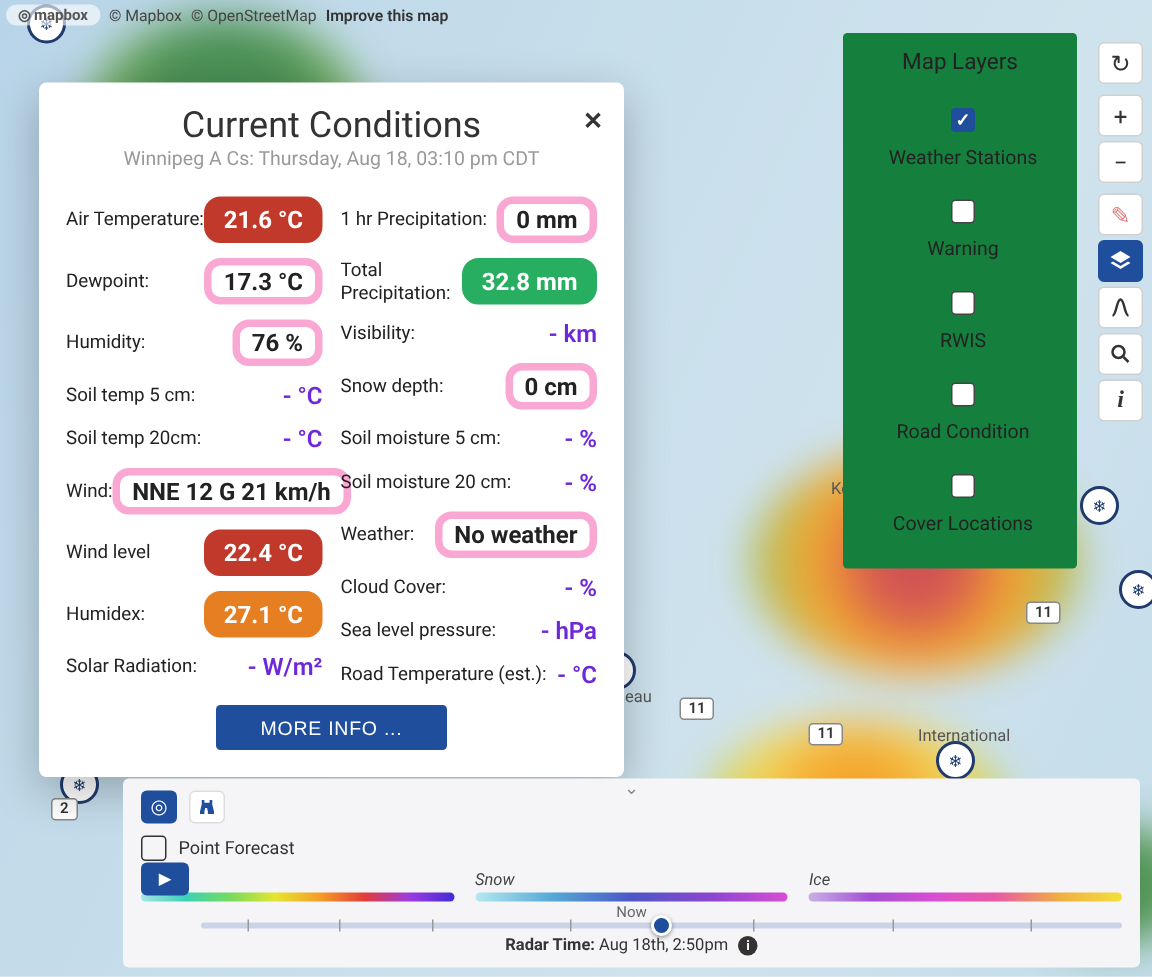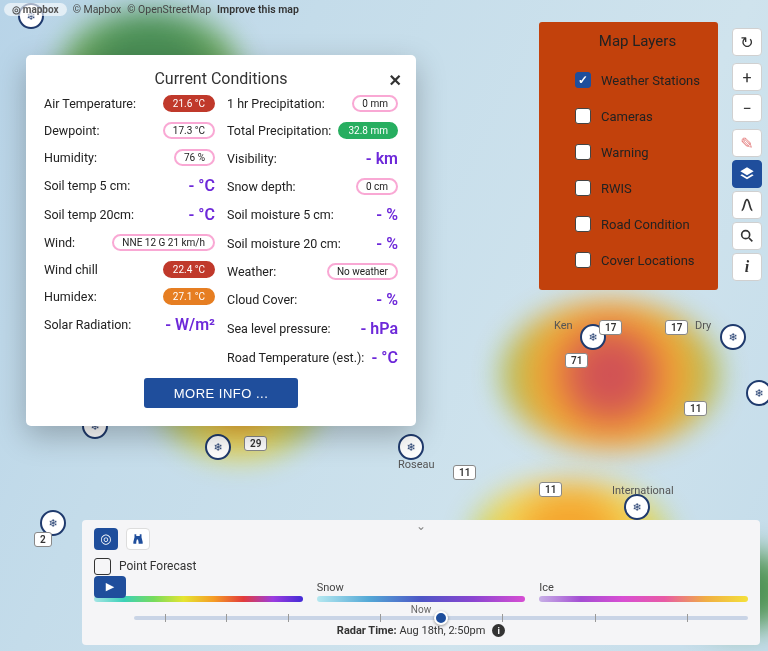--- a/index.html
+++ b/index.html
@@ -71,30 +71,30 @@
   background: #fff; border: 1px solid #d0d0d0; border-radius: 4px;
   display: flex; align-items: center; justify-content: center;
   color: #333; font-size: 16px; cursor: pointer;
 }
 .tool.active { background: #1f4e9c; color: #fff; border-color: #1f4e9c; }
 .tool.sep { margin-top: 4px; }
 
 
 .layers-panel {
   position: absolute; right: 50px; top: 22px;
-  width: 179px; background: #c2410c;
-  border-radius: 3px; padding: 10px 0 12px 18px;
+  width: 156px; background: #15803d;
+  border-radius: 3px; padding: 10px 0 12px 0;
 }
 .layers-title {
   text-align: center; font-size: 15px; color: #222; margin-bottom: 12px;
 }
 .layer-row {
   padding: 10px 14px 10px 18px;
   display: flex; align-items: center; gap: 10px;
-  font-size: 13px; color: #222; cursor: pointer;
+  font-size: 13px; color: #222; cursor: pointer; flex-direction: column;
 }
 .chk {
   width: 16px; height: 16px; border: 1.5px solid #444; border-radius: 3px;
   display: inline-flex; align-items: center; justify-content: center; flex-shrink: 0;
   background: #fff; color: #fff; font-size: 12px;
 }
 .chk.checked { background: #1f4e9c; border-color: #1f4e9c; }
 .chk.checked::after { content: "✓"; color: #fff; font-weight: 700; }
 
 
@@ -102,34 +102,34 @@
   position: absolute; left: 26px; top: 55px;
   width: 390px; background: #fff;
   box-shadow: 0 10px 30px rgba(0,0,0,0.25);
   border-radius: 5px; padding: 14px 18px 18px 18px;
 }
 .popup-close {
   position: absolute; right: 14px; top: 16px;
   font-size: 16px; color: #333; cursor: pointer; font-weight: 700;
 }
 .popup-title {
-  text-align: center; font-size: 16px; color: #333; margin-bottom: 2px;
+  text-align: center; font-size: 24px; color: #333; margin-bottom: 2px;
 }
 .popup-sub {
   text-align: center; font-size: 13px; color: #999; margin-bottom: 12px;
 }
 .grid {
   display: flex; gap: 12px;
 }
 .col { flex: 1; min-width: 0; }
 .row { display: flex; justify-content: space-between; align-items: center; padding: 5px 0; font-size: 12.5px; color: #333; }
 .row .lbl { color: #222; }
 .pill {
-  border: 2px solid #f9a8d4; border-radius: 11px; padding: 1px 8px;
-  font-size: 10px; font-weight: 400; color: #222; background: #fff;
+  border: 5px solid #f9a8d4; border-radius: 11px; padding: 1px 8px;
+  font-size: 16px; font-weight: 700; color: #222; background: #fff;
   white-space: nowrap;
 }
 .pill.red { background: #c0392b; color: #fff; border-color: #c0392b; }
 .pill.green { background: #27ae60; color: #fff; border-color: #27ae60; }
 .pill.orange { background: #e67e22; color: #fff; border-color: #e67e22; }
 .val { font-weight: 600; color: #6d28d9; font-size: 16px; }
 .more-info {
   margin-top: 6px;
   display: block; margin-left: auto; margin-right: auto;
   width: 154px; height: 30px;
@@ -151,21 +151,21 @@
 .bp-top {
   display: flex; align-items: center; gap: 8px; margin-bottom: 8px;
 }
 .bp-icon {
   width: 24px; height: 22px; background: #1f4e9c; color: #fff; border-radius: 4px;
   display: flex; align-items: center; justify-content: center; font-size: 13px;
 }
 .bp-icon.secondary { background: #fff; color: #1f4e9c; border: 1px solid #ddd; }
 .pf-row { display: flex; align-items: center; gap: 8px; margin-bottom: 6px; }
 .pf-check { width: 17px; height: 17px; border: 1.5px solid #333; border-radius: 3px; }
-.legends { display: flex; gap: 14px; margin-bottom: 14px; }
+.legends { display: flex; gap: 14px; margin-bottom: 14px; font-style: italic; }
 .legend { flex: 1; }
 .legend-lbl { font-size: 11px; color: #444; margin-bottom: 2px; }
 .gradient-bar { height: 6px; border-radius: 3px; }
 .g-rain { background: linear-gradient(90deg, #a5e5e5, #3bd1b8, #76db5d, #e5e531, #f59d26, #e23b3b, #9b3ce0, #432bd6); }
 .g-snow { background: linear-gradient(90deg, #b5e8f0, #53a8d6, #4d56c6, #8a45d1, #d74ed3); }
 .g-ice  { background: linear-gradient(90deg, #c7b0e6, #a44dd3, #d84ed3, #e85aa5, #f0ae43, #f4e03a); }
 
 .timeline {
   position: relative; width: 100%; margin: 10px 0 4px 0;
 }
@@ -276,44 +276,41 @@
 
 <div class="layers-panel">
   <div class="layers-title">Map Layers</div>
   <div id="layers-list">
       <div class="layer-row">
         <span class="chk checked"></span>
         <span>Weather Stations</span>
       </div>
       <div class="layer-row">
         <span class="chk"></span>
-        <span>Cameras</span>
-      </div>
-      <div class="layer-row">
-        <span class="chk"></span>
         <span>Warning</span>
       </div>
       <div class="layer-row">
         <span class="chk"></span>
         <span>RWIS</span>
       </div>
       <div class="layer-row">
         <span class="chk"></span>
         <span>Road Condition</span>
       </div>
       <div class="layer-row">
         <span class="chk"></span>
         <span>Cover Locations</span>
       </div>
     </div>
 </div>
 
 <div class="popup">
   <span class="popup-close">✕</span>
   <div class="popup-title">Current Conditions</div>
+  <div class="popup-sub">Winnipeg A Cs: Thursday, Aug 18, 03:10 pm CDT</div>
   <div class="grid">
     <div class="col" id="col-left">
         <div class="row">
           <span class="lbl">Air Temperature:</span>
           <span class="pill red">21.6 °C</span>
         </div>
         <div class="row">
           <span class="lbl">Dewpoint:</span>
           <span class="pill ">17.3 °C</span>
         </div>
@@ -327,21 +324,21 @@
         </div>
         <div class="row">
           <span class="lbl">Soil temp 20cm:</span>
           <span class="val">- °C</span>
         </div>
         <div class="row">
           <span class="lbl">Wind:</span>
           <span class="pill ">NNE 12 G 21 km/h</span>
         </div>
         <div class="row">
-          <span class="lbl">Wind chill</span>
+          <span class="lbl">Wind level</span>
           <span class="pill red">22.4 °C</span>
         </div>
         <div class="row">
           <span class="lbl">Humidex:</span>
           <span class="pill orange">27.1 °C</span>
         </div>
         <div class="row">
           <span class="lbl">Solar Radiation:</span>
           <span class="val">- W/m²</span>
         </div>

